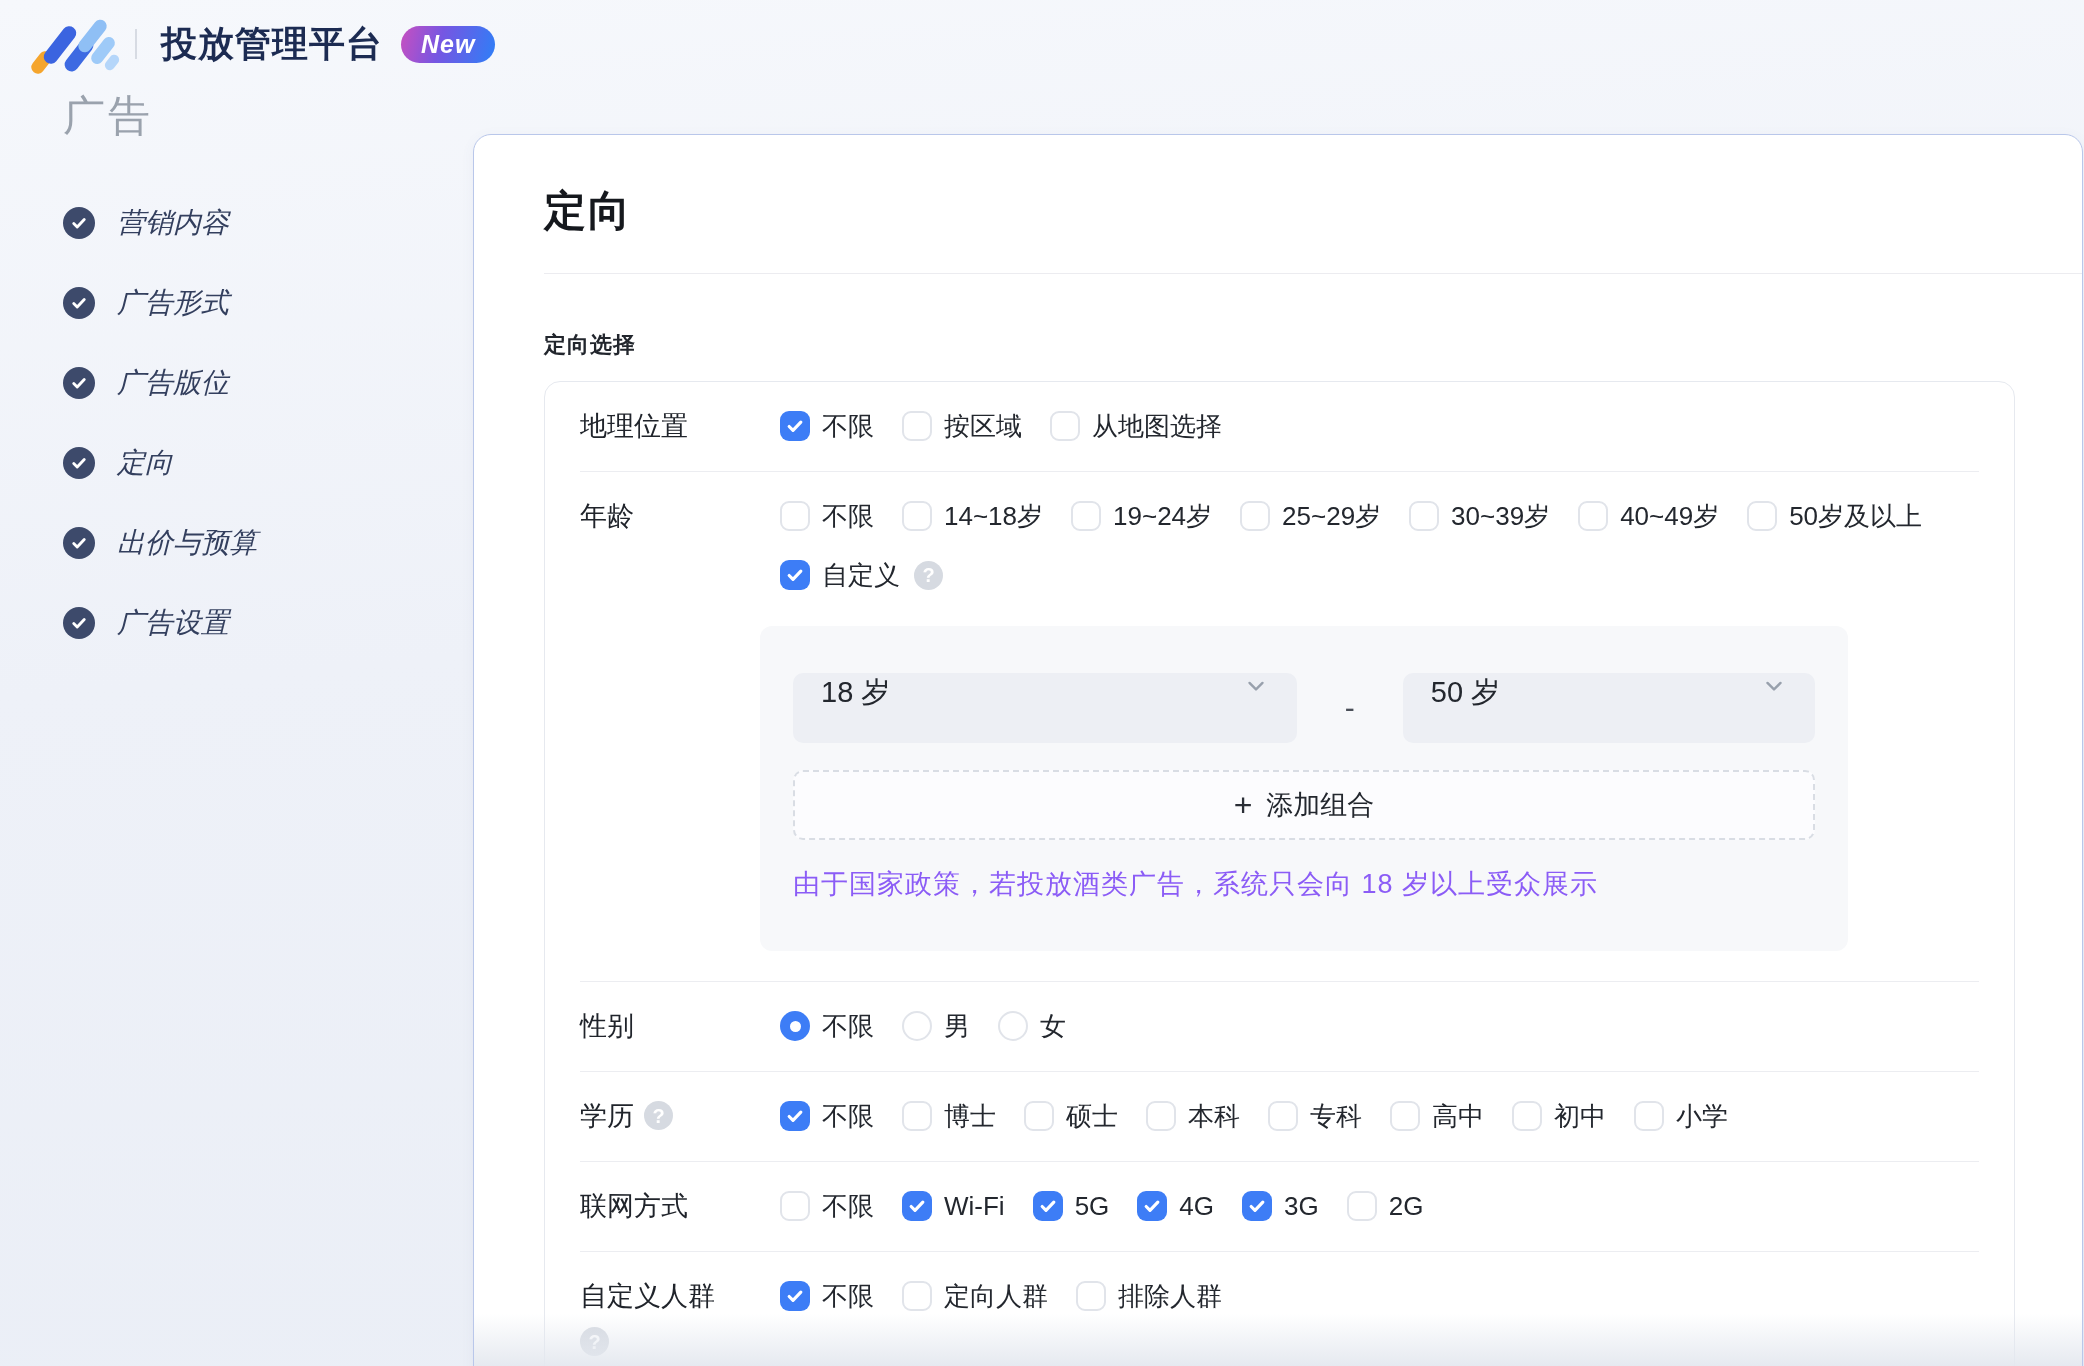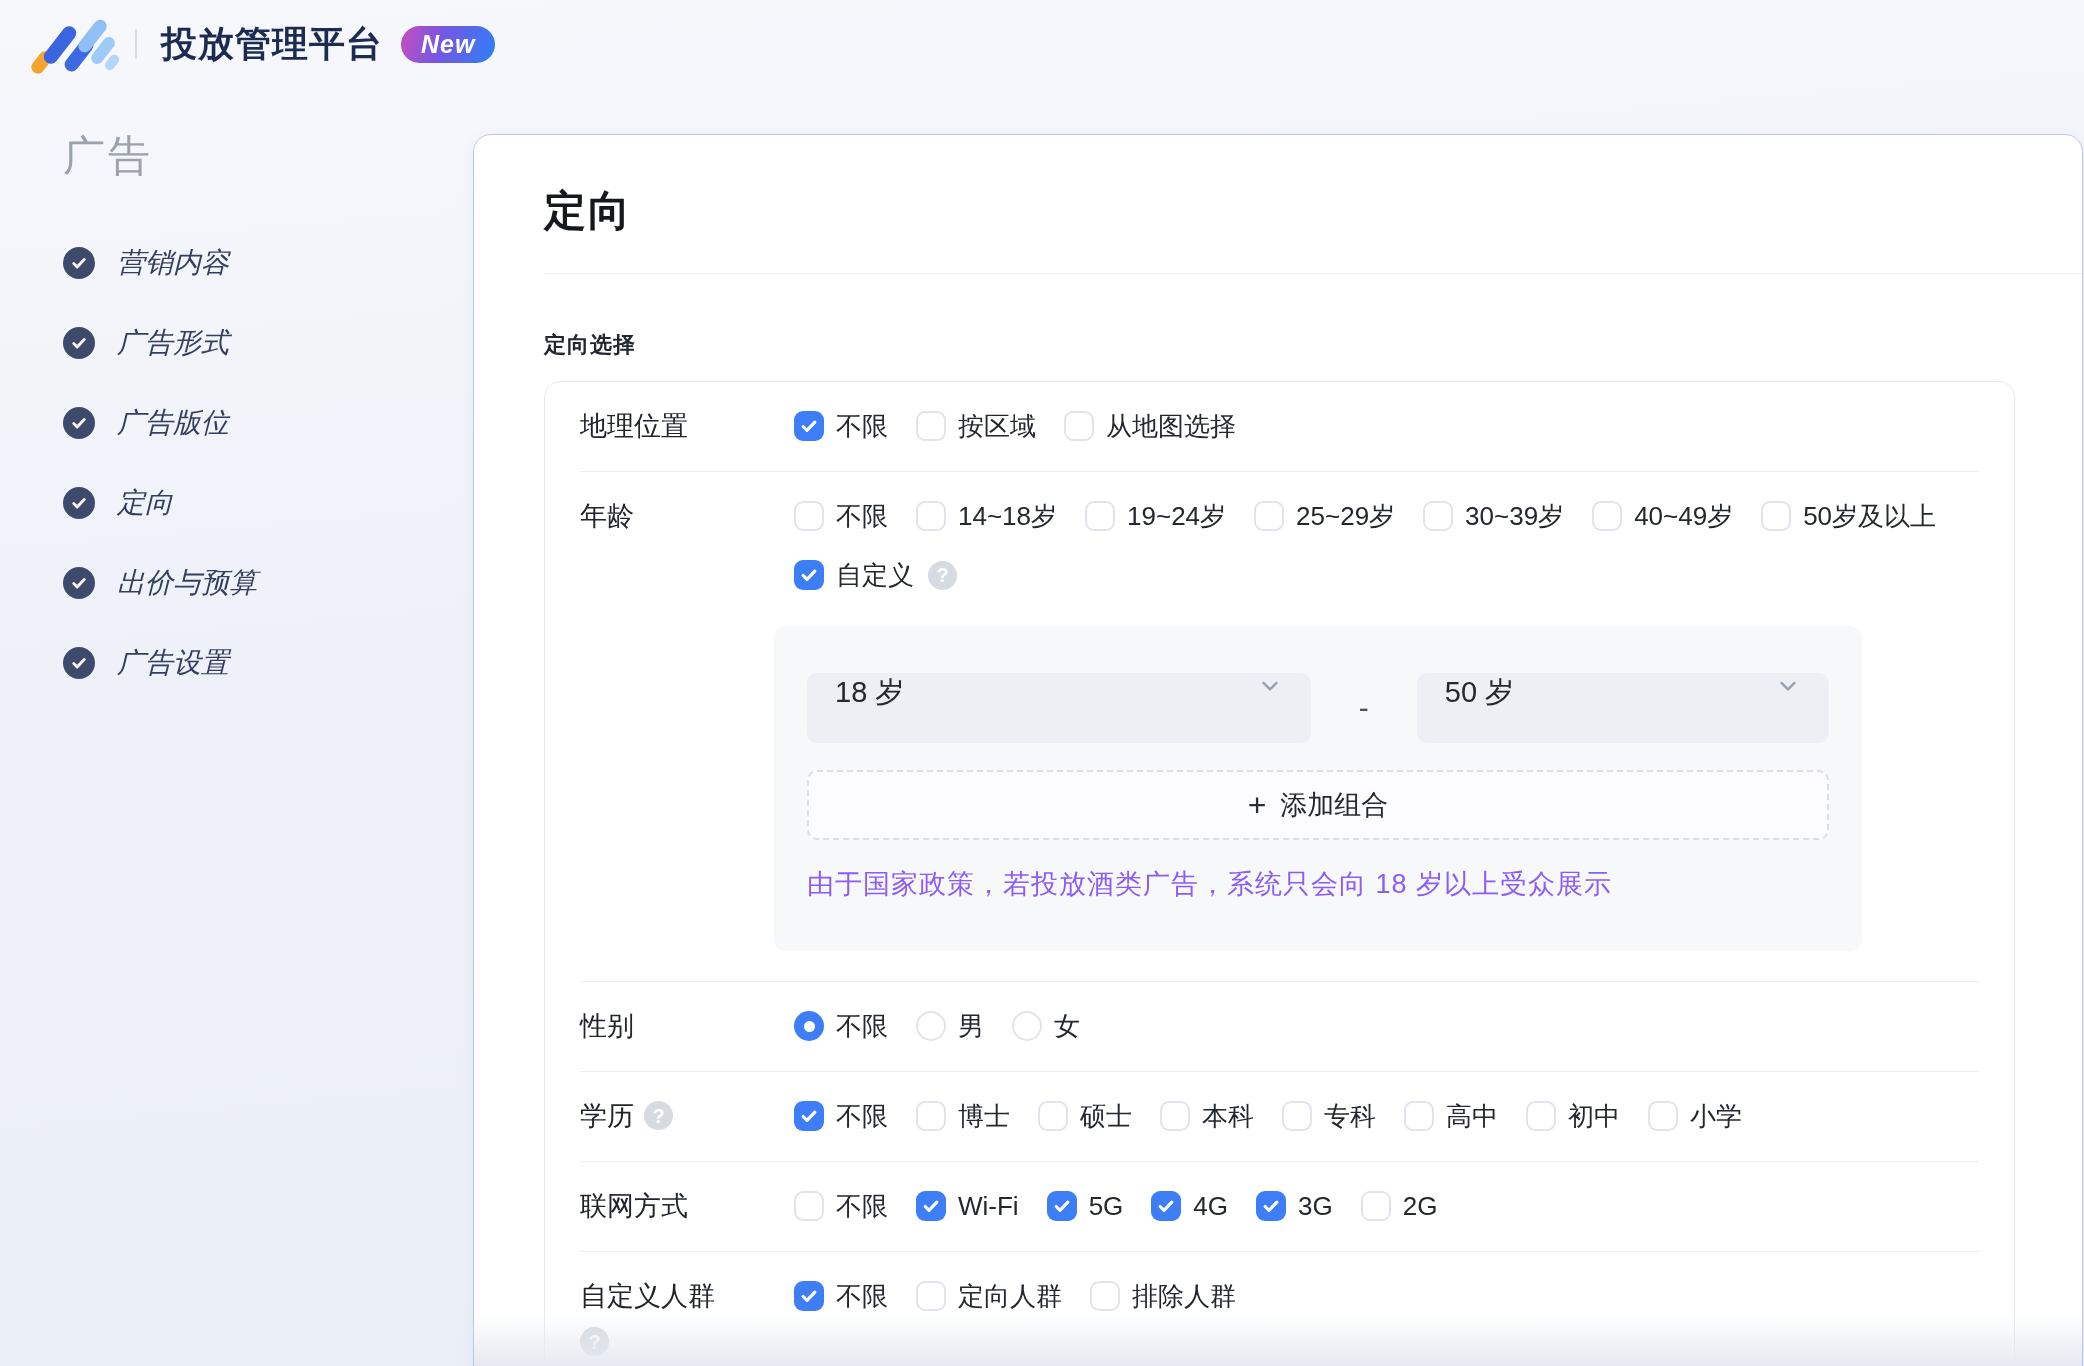--- a/index.html
+++ b/index.html
@@ -21,39 +21,39 @@
   .logo .p6 { left:72px; top:37px; width:10px; height:17px; background:#b5d6fa; }
   .hdr-divider { width:2px; height:30px; background:#d7dbe3; margin:0 24px 0 16px; }
   .hdr-title { font-size:36px; font-weight:700; color:#1c2b52; letter-spacing:1px; }
   .badge { margin-left:18px; height:37px; padding:0 20px; border-radius:19px;
            display:flex; align-items:center;
            background:linear-gradient(105deg,#c84fc0 0%,#7656e2 42%,#2e7ff7 100%);
            color:#fff; font-size:25px; font-weight:700; font-style:italic; letter-spacing:1px; }
 
   
   .sidebar { position:absolute; top:88px; left:0; width:473px; bottom:0; padding-left:63px; }
-  .side-heading { margin-top:40px; font-size:42px; font-weight:500; color:#9aa2ad; letter-spacing:3px; }
+  .side-heading { font-size:42px; font-weight:500; color:#9aa2ad; letter-spacing:3px; }
   .side-steps { margin-top:63px;font-style:italic; }
   .side-item { display:flex; align-items:center; gap:22px; height:32px; margin-bottom:48px; cursor:pointer; }
   .step-check { width:32px; height:32px; border-radius:50%; background:#3d4a6b; flex:none;
                 display:flex; align-items:center; justify-content:center; }
   .side-label { font-size:28px; color:#333f5e; font-weight:500; }
 
   
   .card { position:absolute; left:473px; top:134px; right:1px; height:1400px;
           background:#fff; border:1px solid #b9c7ea; border-radius:18px;
           box-shadow:0 3px 14px rgba(90,110,160,0.06);
           padding:48px 0 0 70px; }
   .page-title { font-size:42px; line-height:56px; font-weight:700; color:#15181d; letter-spacing:2px; }
   .title-divider { height:1px; background:#ececf0; margin-top:34px; }
   .section-label { margin-top:56px; font-size:22px; line-height:30px; font-weight:700; color:#22262d; letter-spacing:1px; }
 
   
   .form-box { margin-top:21px; width:1471px; border:1px solid #e6e9ef; border-radius:16px; padding:0 35px; }
-  .frow { display:flex; align-items:flex-start; padding:29px 0 30px; border-bottom:1px solid #ecedf1;gap:14px; }
+  .frow { display:flex; align-items:flex-start; padding:29px 0 30px; border-bottom:1px solid #ecedf1; }
   .frow:last-child { border-bottom:none; padding-bottom:60px; }
   .flabel { width:200px; flex:none; display:flex; align-items:flex-start;
             font-size:27px; line-height:30px; color:#20242b; }
   .flabel.col { flex-direction:column; }
   .fctrl { flex:1; min-width:0; }
   .opts { display:flex; flex-wrap:wrap; column-gap:28px; row-gap:24px; align-items:center; }
   .line2 { margin-top:29px; }
   .opt { display:flex; align-items:center; gap:12px; font-size:26px; line-height:30px;
          color:#23272e; cursor:pointer; white-space:nowrap; }
   .cb { width:30px; height:30px; border-radius:9px; border:2px solid #e1e4ea; background:#fff; flex:none;

